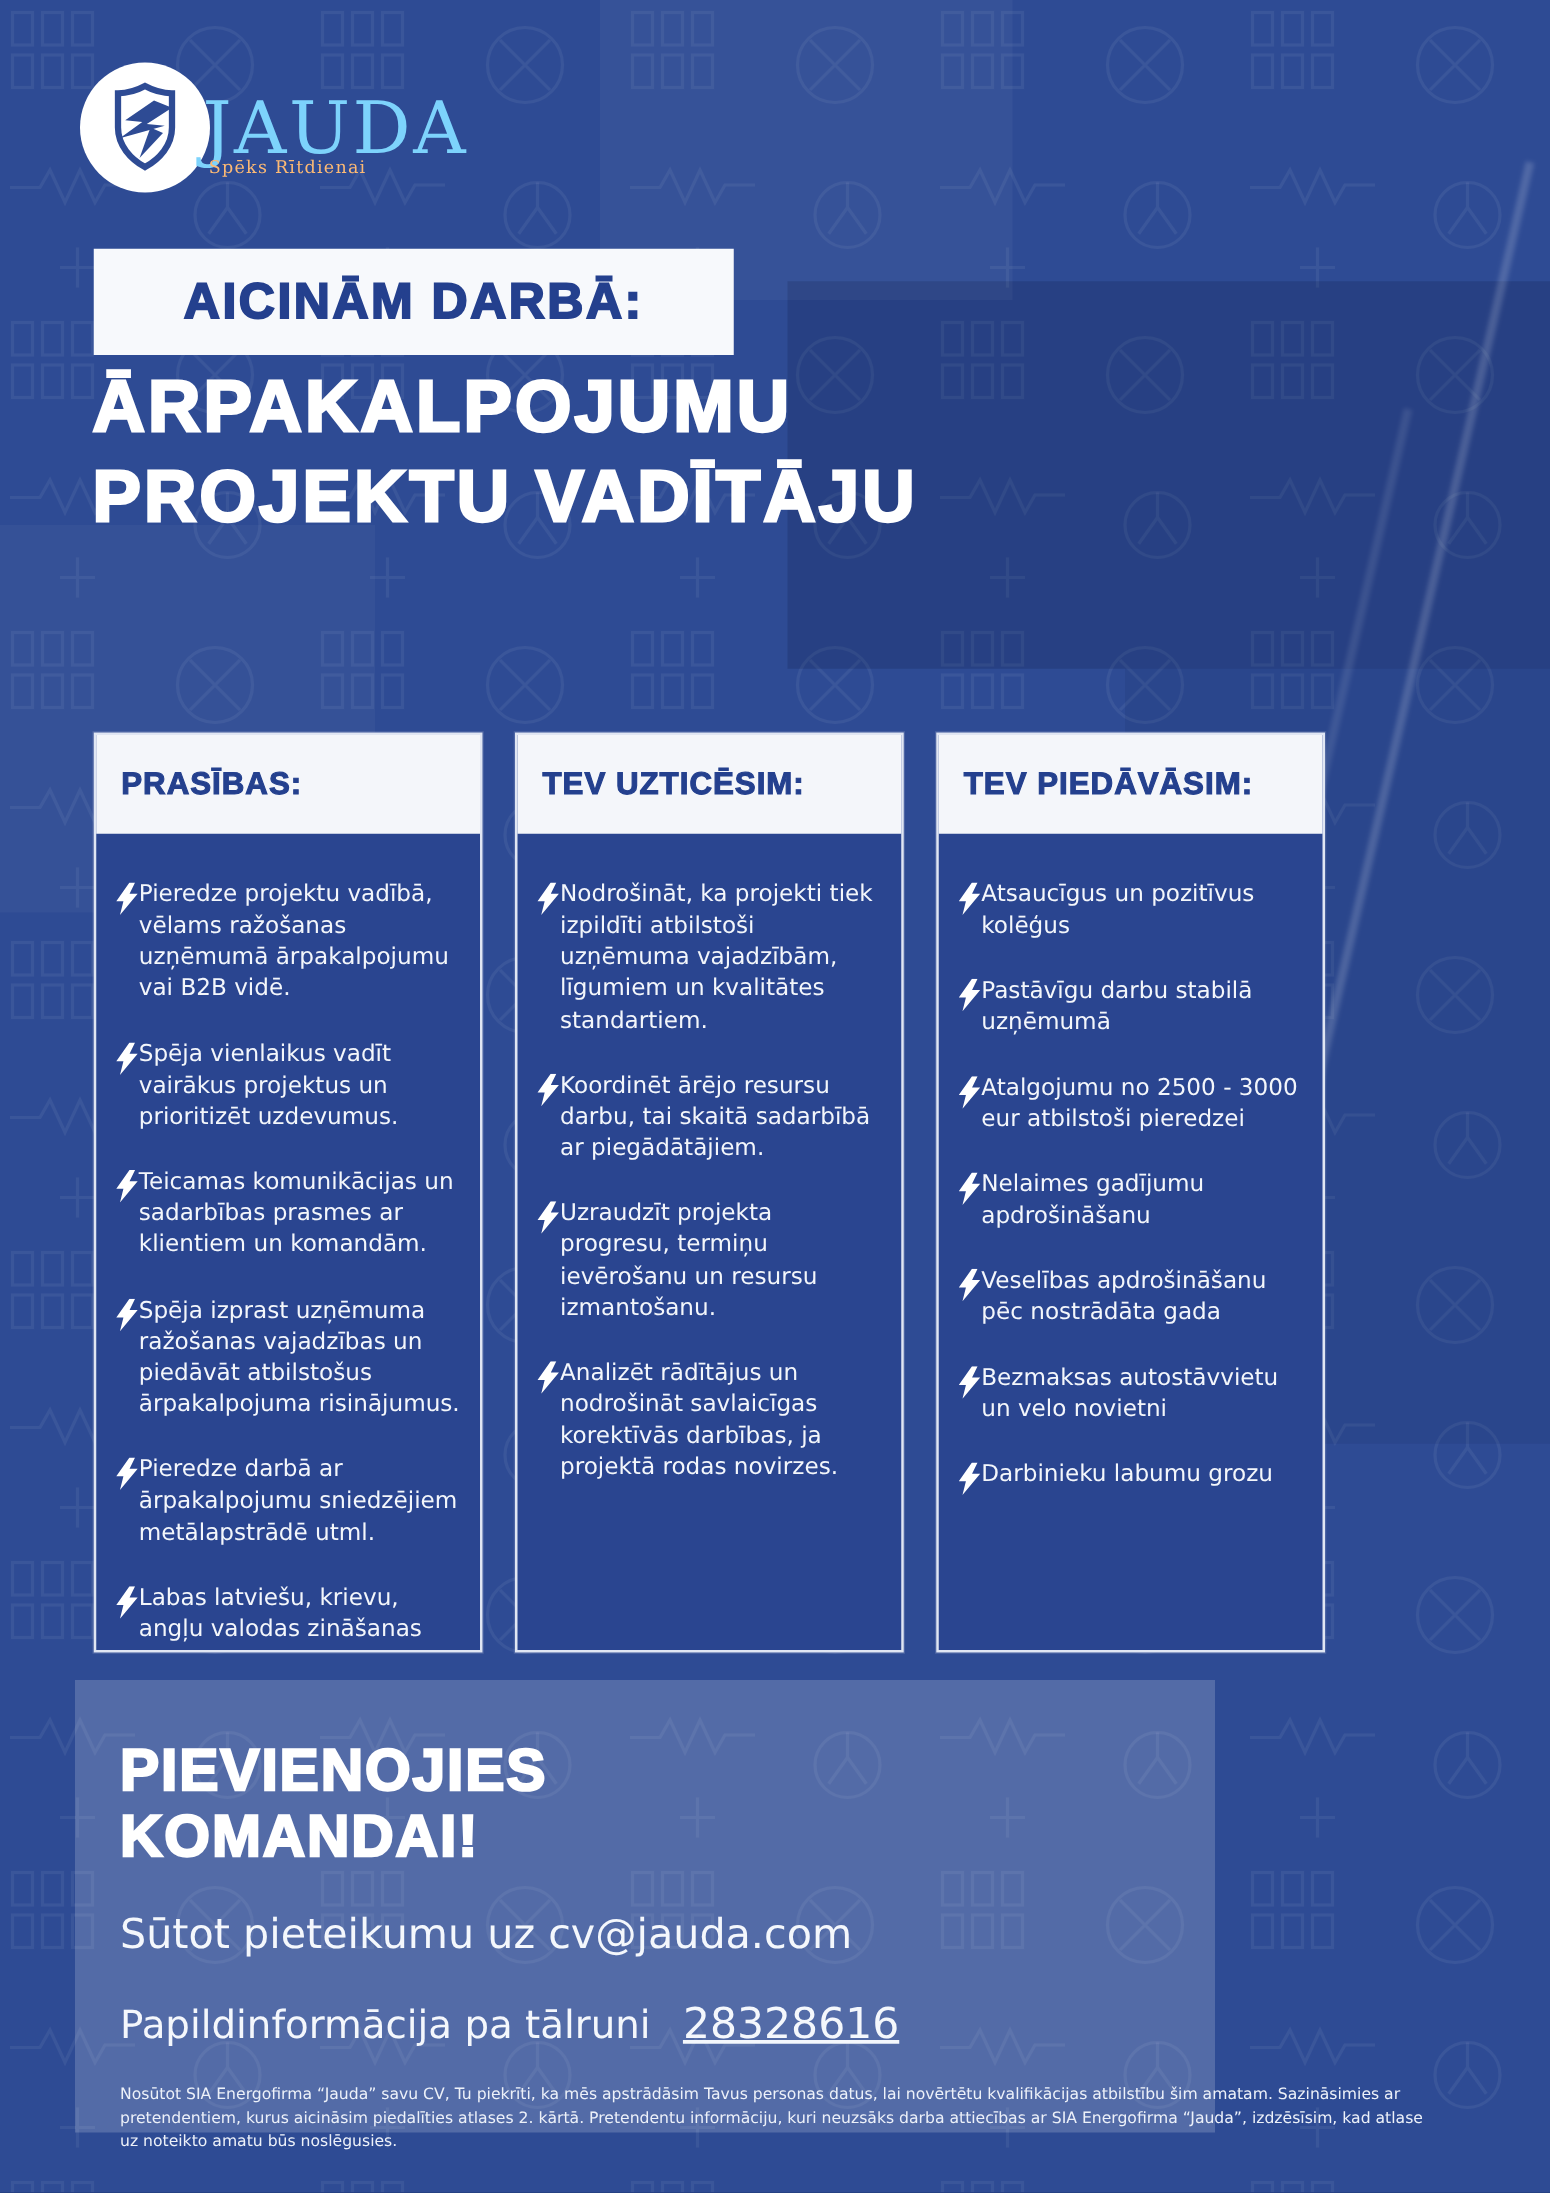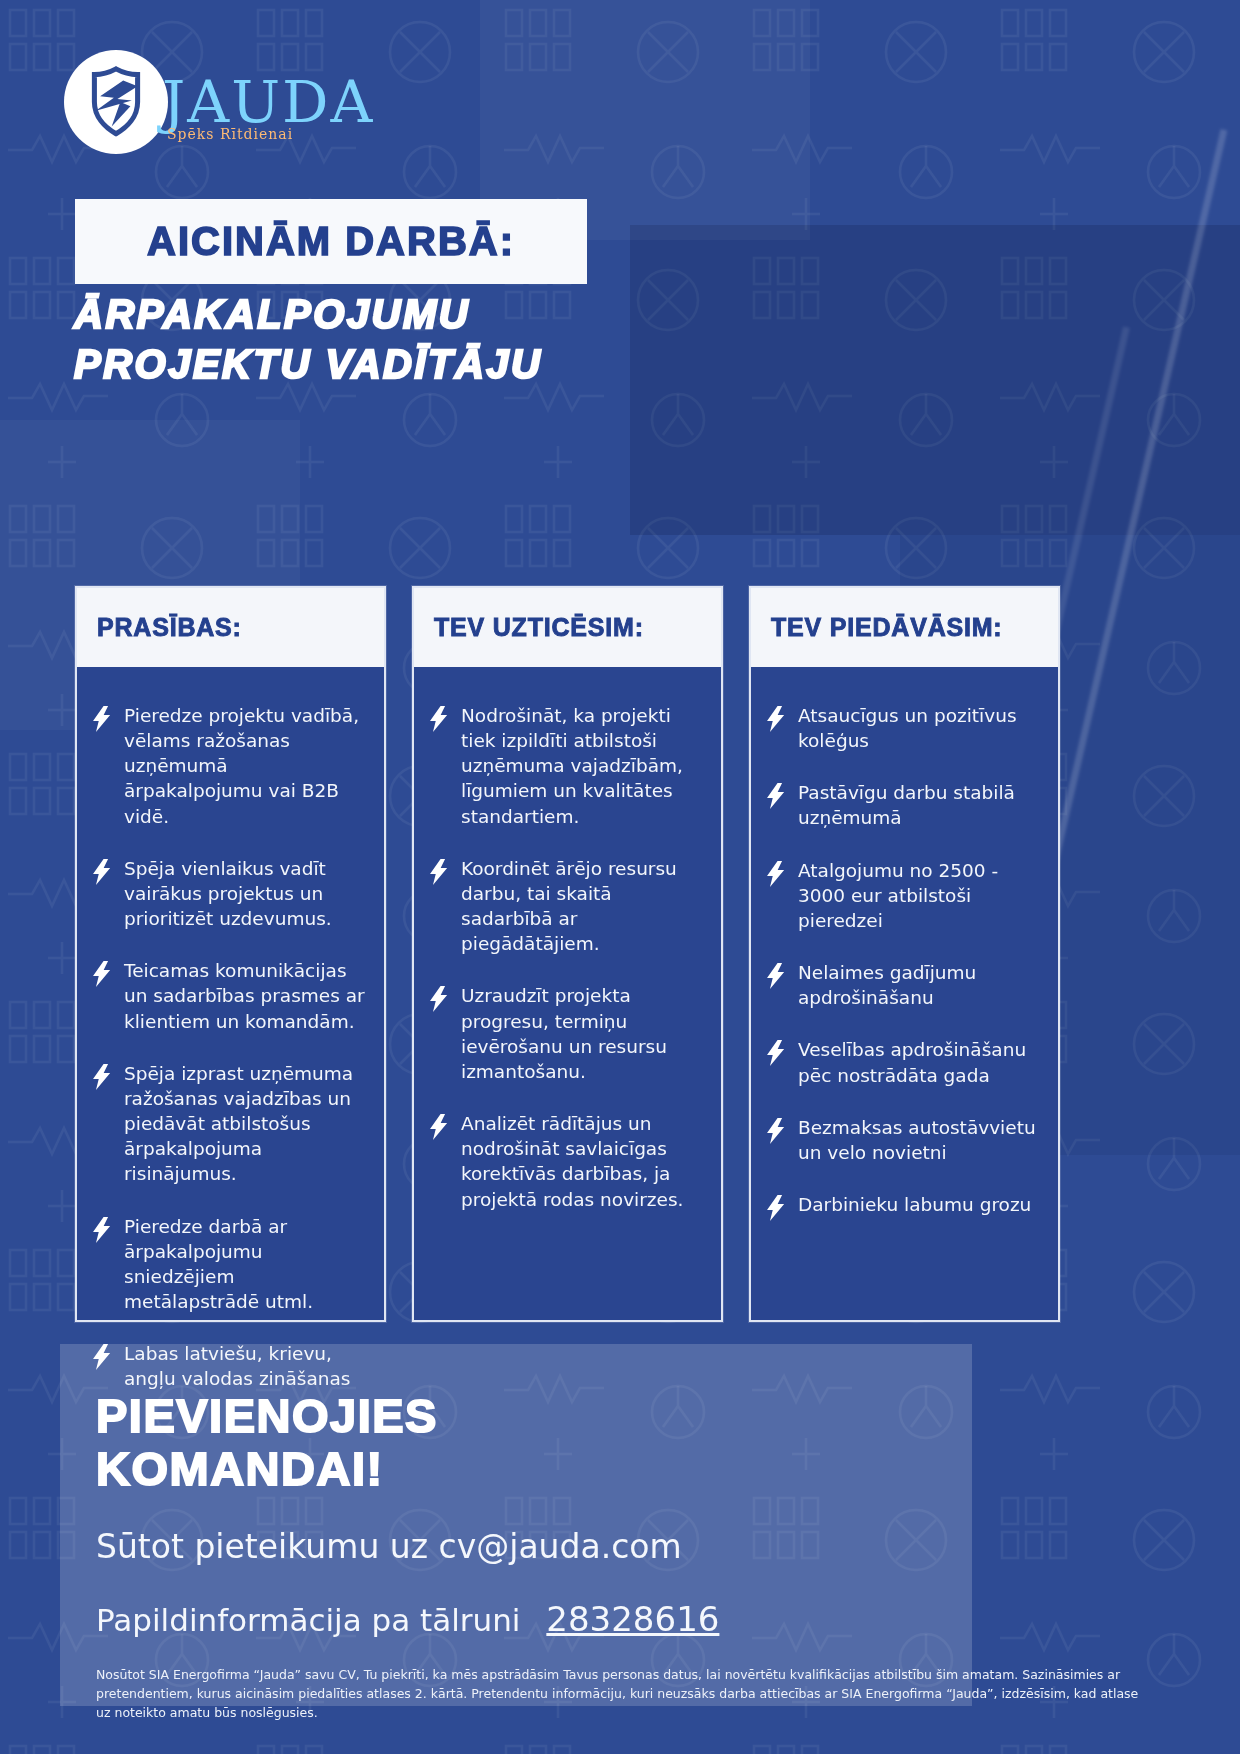--- a/index.html
+++ b/index.html
@@ -45,22 +45,22 @@
   .banner-text {
     font-family:"Liberation Sans", sans-serif; font-weight:bold;
     font-size:40px; color:#24408e; letter-spacing:2px;
     -webkit-text-stroke:1.6px #24408e;
   }
 
   
   .headline {
     position:absolute; left:74px; top:290px; z-index:2;
     font-family:"Liberation Sans", sans-serif; font-weight:bold;
-    font-size:40px; color:#ffffff; line-height:1.24; letter-spacing:2.5px;
-    -webkit-text-stroke:2.4px #ffffff; white-space:nowrap;font-style:italic;
+    font-size:58px; color:#ffffff; line-height:1.24; letter-spacing:2.5px;
+    -webkit-text-stroke:2.4px #ffffff; white-space:nowrap;
   }
 
   
   .columns {
     position:absolute; left:75px; top:586px; width:985px; z-index:2;
     display:flex; gap:26px;
   }
   .column {
     flex:1; height:736px; box-sizing:border-box;
     border:2px solid rgba(240,244,252,0.92);
@@ -69,21 +69,21 @@
   }
   .column-header { background:#f4f6fa; padding:25px 20px; }
   .column-title {
     font-family:"Liberation Sans", sans-serif; font-weight:bold;
     font-size:25px; color:#24408e; letter-spacing:0.8px;
     -webkit-text-stroke:0.9px #24408e;
   }
   .column-body { padding:36px 15px 16px 15px; }
   .column-body ul { list-style:none; margin:0; padding:0; }
   .column-body li {
-    display:flex; gap:13px; margin-bottom:27px;
+    display:flex; margin-bottom:27px;
     color:#f3f6fb; font-size:18.5px; line-height:1.36;
   }
   .bolt { width:19px; height:26px; flex:none; margin-top:3px; }
 
   
   .footer {
     position:absolute; left:60px; top:1344px; width:912px; height:362px; z-index:2;
     background:rgba(255,255,255,0.18); box-sizing:border-box;
     padding:46px 40px 0 36px; color:#ffffff;
   }

